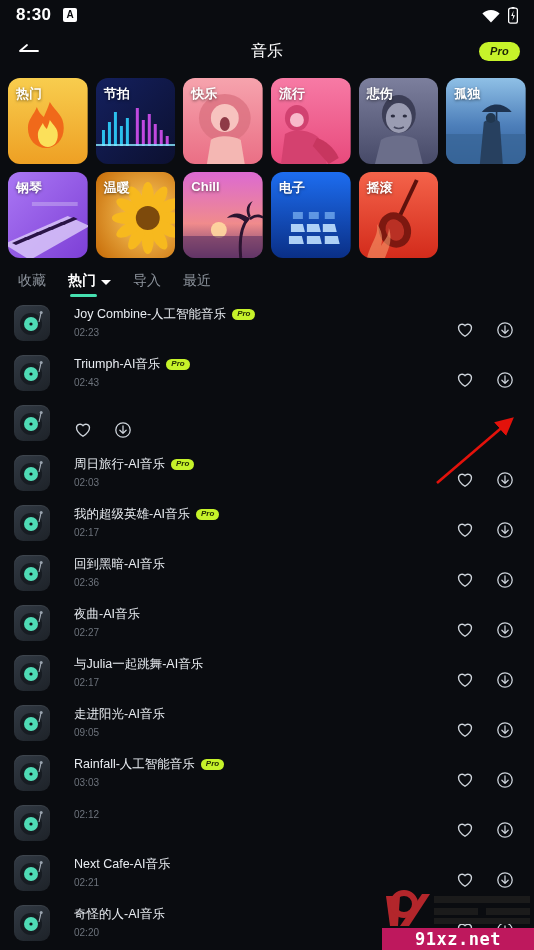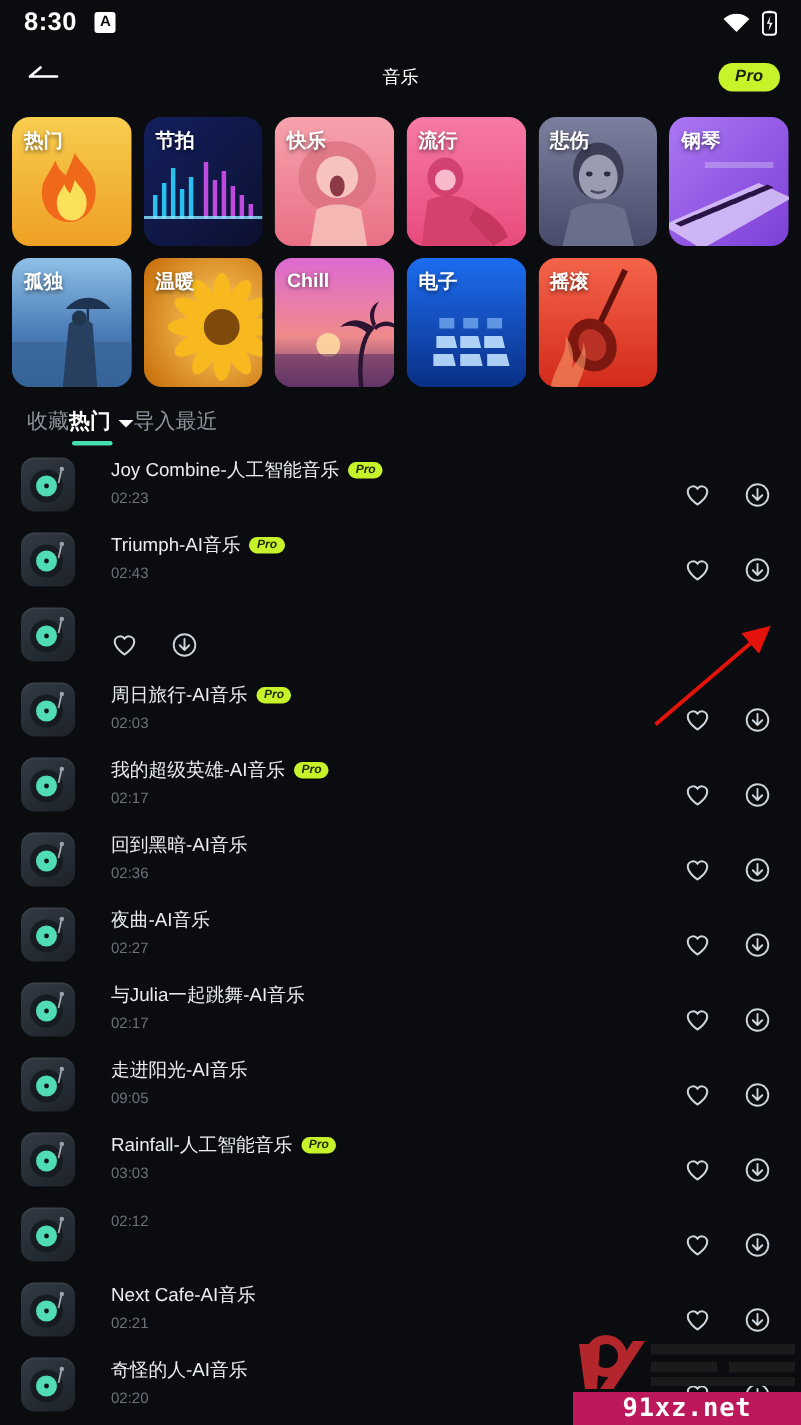--- a/index.html
+++ b/index.html
@@ -30,21 +30,21 @@
   
   .header {
     height: 42px; display: flex; align-items: center;
     padding: 0 14px; position: relative;
   }
   .back-btn {
     width: 30px; height: 30px; display: flex; align-items: center; justify-content: center;
   }
   .title {
     position: absolute; left: 0; right: 0; text-align: center;
-    color: #fff; font-size: 12px; font-weight: 500; pointer-events: none;
+    color: #fff; font-size: 16px; font-weight: 500; pointer-events: none;
   }
   .pro-pill {
     margin-left: auto; background: #c6f32a; color: #1b2405;
     font-size: 11px; font-weight: 800; font-style: italic;
     border-radius: 10px; padding: 3px 11px 4px; letter-spacing: .2px;
     position: relative; z-index: 2;
   }
 
   
   .grid {
@@ -58,21 +58,21 @@
   .cat .lbl {
     position: absolute; top: 7px; left: 8px; z-index: 4;
     color: #fff; font-size: 13px; font-weight: 700;
     text-shadow: 0 1px 3px rgba(0,0,0,.55);
   }
   .cat .art { position: absolute; inset: 0; z-index: 1; }
   .cat .art svg { width: 100%; height: 100%; display: block; }
 
   
   .tabs {
-    display: flex; align-items: center; 
+    display: flex; align-items: center; gap: 22px;
     padding: 14px 18px 8px; position: relative;
   }
   .tab { color: #8d949d; font-size: 14px; position: relative; padding-bottom: 7px; }
   .tab.active { color: #fff; font-weight: 700; display: flex; align-items: center; gap: 5px; }
   .tab.active::after {
     content: ""; position: absolute; left: 2px; right: 14px; bottom: 0;
     height: 3px; border-radius: 2px; background: #46e0b0;
   }
   .caret {
     width: 0; height: 0; border-left: 5px solid transparent;
@@ -263,59 +263,59 @@
         <path d="M22 62c8-6 28-6 36 0l6 24H16z" fill="#6b6e8a"></path>
       </svg>
         </div>
       <div class="lbl">悲伤</div>
     </div>
 
     <div class="cat">
       <div class="art">
           <svg viewBox="0 0 80 86" preserveAspectRatio="none">
         <defs>
+              <linearGradient id="g5" x1="0" y1="0" x2="0" y2="1">
+                <stop offset="0" stop-color="#8fc0e6"></stop>
+                <stop offset="0.55" stop-color="#4d7fba"></stop>
+                <stop offset="1" stop-color="#2c5a93"></stop>
+              </linearGradient>
+            </defs>
+        <rect width="80" height="86" fill="url(#g5)"></rect>
+        <rect y="56" width="80" height="30" fill="#3a6699" opacity=".8"></rect>
+        <path d="M36 34c8-10 22-10 30 0z" fill="#1e3350"></path>
+        <rect x="50" y="34" width="1.6" height="16" fill="#1e3350"></rect>
+        <path d="M38 44c5-4 12-4 16 0l3 42H34z" fill="#27405f"></path>
+        <circle cx="45" cy="40" r="5" fill="#21374f"></circle>
+      </svg>
+        </div>
+      <div class="lbl">孤独</div>
+    </div>
+
+    <div class="cat">
+      <div class="art">
+          <svg viewBox="0 0 80 86" preserveAspectRatio="none">
+        <defs>
               <linearGradient id="g6" x1="0" y1="0" x2="1" y2="1">
                 <stop offset="0" stop-color="#aa77f4"></stop>
                 <stop offset="1" stop-color="#7d3fd6"></stop>
               </linearGradient>
             </defs>
         <rect width="80" height="86" fill="url(#g6)"></rect>
         <path d="M-4 72 60 44l22 10-60 34z" fill="#d8c6f8" opacity=".85"></path>
         <g fill="#2a1447">
           <path d="M4 71 18 65l4 2-14 6z"></path>
               <path d="M16 66 30 60l4 2-14 6z"></path>
               <path d="M28 61 42 55l4 2-14 6z"></path>
           <path d="M40 56 54 50l4 2-14 6z"></path>
               <path d="M52 51 66 45l4 2-14 6z"></path>
         </g>
         <path d="M24 30h46v4H24z" fill="#c9b2f2" opacity=".5"></path>
       </svg>
         </div>
       <div class="lbl">钢琴</div>
-    </div>
-
-    <div class="cat">
-      <div class="art">
-          <svg viewBox="0 0 80 86" preserveAspectRatio="none">
-        <defs>
-              <linearGradient id="g5" x1="0" y1="0" x2="0" y2="1">
-                <stop offset="0" stop-color="#8fc0e6"></stop>
-                <stop offset="0.55" stop-color="#4d7fba"></stop>
-                <stop offset="1" stop-color="#2c5a93"></stop>
-              </linearGradient>
-            </defs>
-        <rect width="80" height="86" fill="url(#g5)"></rect>
-        <rect y="56" width="80" height="30" fill="#3a6699" opacity=".8"></rect>
-        <path d="M36 34c8-10 22-10 30 0z" fill="#1e3350"></path>
-        <rect x="50" y="34" width="1.6" height="16" fill="#1e3350"></rect>
-        <path d="M38 44c5-4 12-4 16 0l3 42H34z" fill="#27405f"></path>
-        <circle cx="45" cy="40" r="5" fill="#21374f"></circle>
-      </svg>
-        </div>
-      <div class="lbl">孤独</div>
     </div>
 
 
     <div class="cat">
       <div class="art">
           <svg viewBox="0 0 80 86" preserveAspectRatio="none">
         <defs>
               <radialGradient id="g8" cx="0.62" cy="0.5" r="0.75">
                 <stop offset="0" stop-color="#ffd267"></stop>
                 <stop offset="1" stop-color="#c9700c"></stop>

